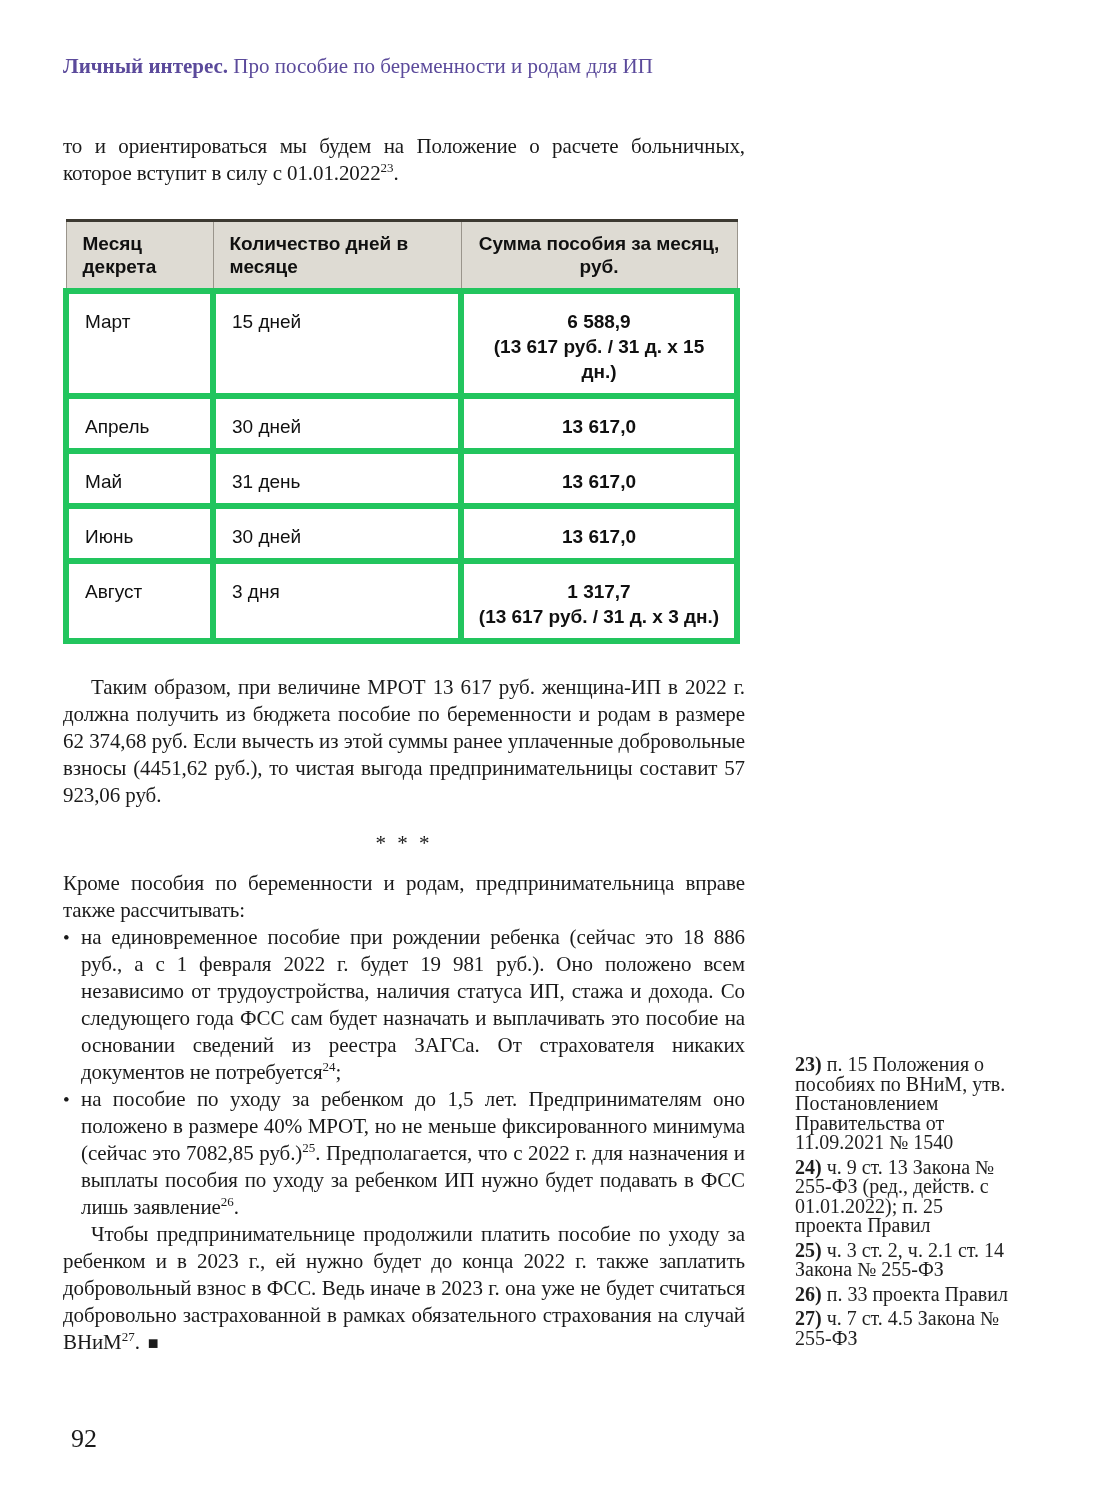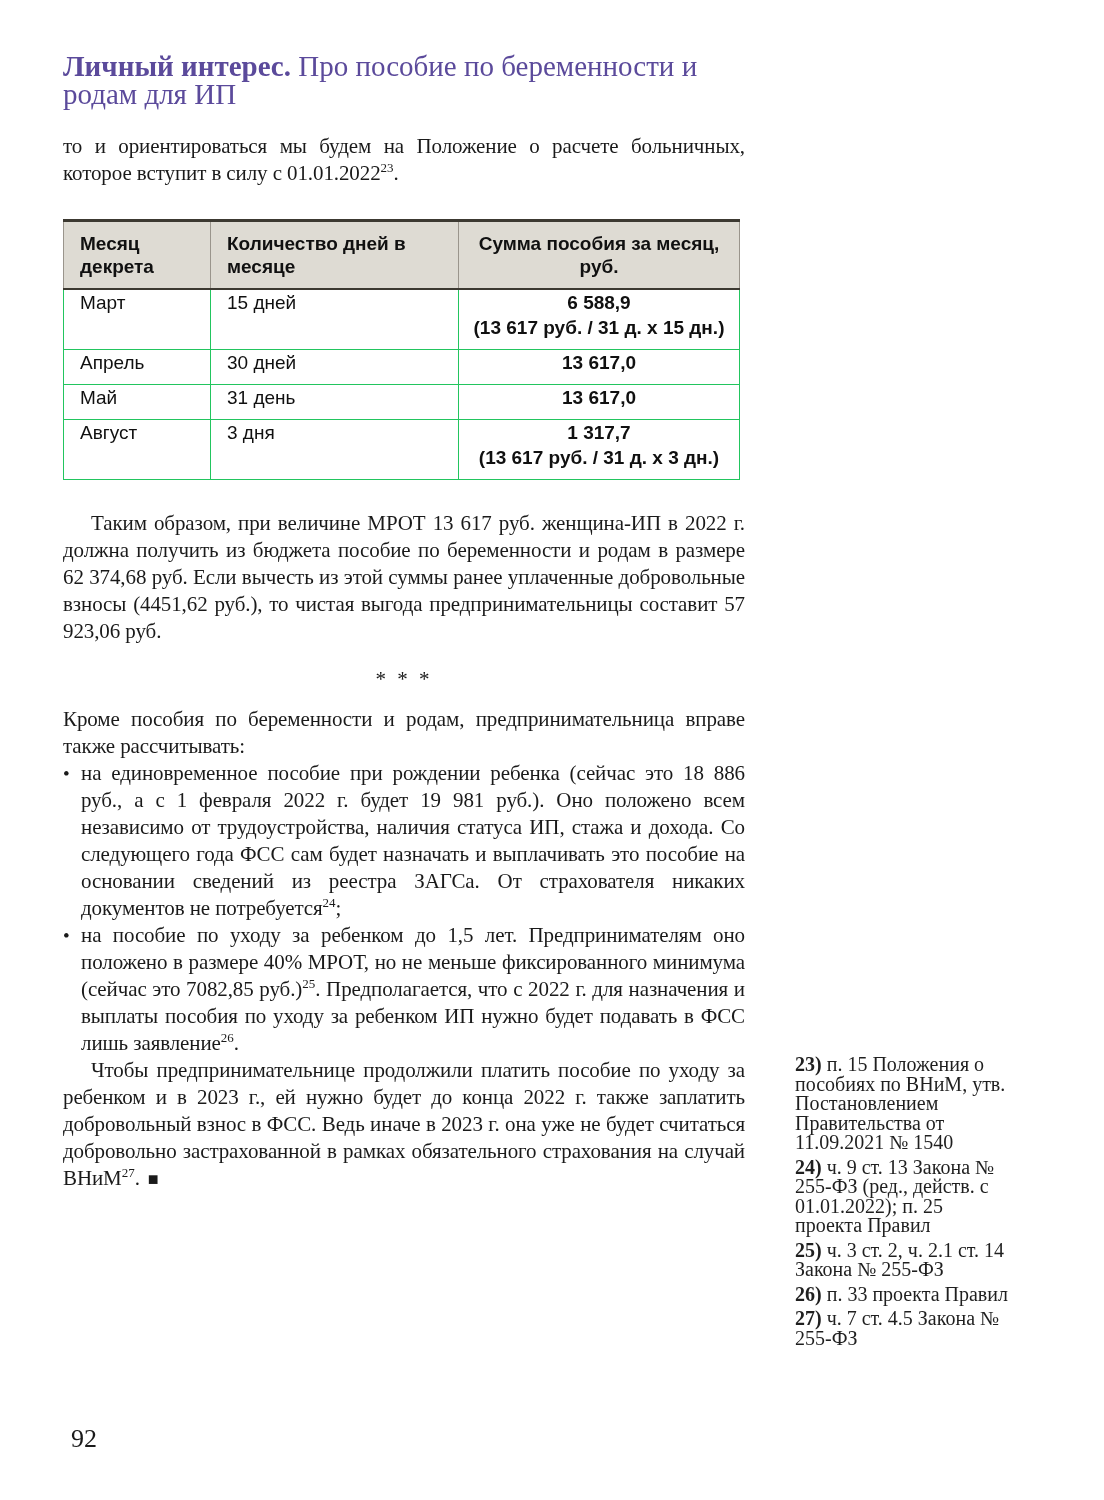--- a/index.html
+++ b/index.html
@@ -12,21 +12,21 @@
     font-family: "Liberation Serif", serif;
     color: #1a1a1a;
     overflow: hidden;
   }
   
   .masthead {
     position: absolute;
     left: 63px;
     top: 52px;
     width: 700px;
-    font-size: 29px;
+    font-size: 21px;
     line-height: 28px;
     color: #5b4a9b;
   }
   .masthead .brand { font-weight: bold; }
 
   
   .main-col {
     position: absolute;
     left: 63px;
     top: 133px;
@@ -65,22 +65,22 @@
     padding: 10px 10px 10px 16px;
     border-top: 3px solid #3c3931;
     border-bottom: 2px solid #3c3931;
     border-left: 1px solid #9a958c;
     border-right: 1px solid #9a958c;
     line-height: 23px;
   }
   .benefit-table th.col-amount { text-align: center; padding-left: 10px; }
   .benefit-table td {
     font-size: 19px;
-    padding: 0 10px 9px 16px;
-    border: 1px solid #22c55e;
+    padding: 15px 10px 9px 16px;
+    border: 6px solid #22c55e;
     vertical-align: top;
     line-height: 25px;
   }
   .benefit-table td.col-amount { text-align: center; padding-left: 10px; font-weight: bold; }
   .benefit-table .calc:empty { display: none; }
 
   
   .divider {
     text-align: center;
     font-size: 21px;
@@ -159,20 +159,28 @@
           <td>Апрель</td>
           <td>30 дней</td>
           <td class="col-amount">
             <div class="amount">13 617,0</div>
 
           </td>
         </tr>
         <tr>
           <td>Май</td>
           <td>31 день</td>
+          <td class="col-amount">
+            <div class="amount">13 617,0</div>
+
+          </td>
+        </tr>
+        <tr>
+          <td>Июнь</td>
+          <td>30 дней</td>
           <td class="col-amount">
             <div class="amount">13 617,0</div>
 
           </td>
         </tr>
         <tr>
           <td>Август</td>
           <td>3 дня</td>
           <td class="col-amount">
             <div class="amount">1 317,7</div>

